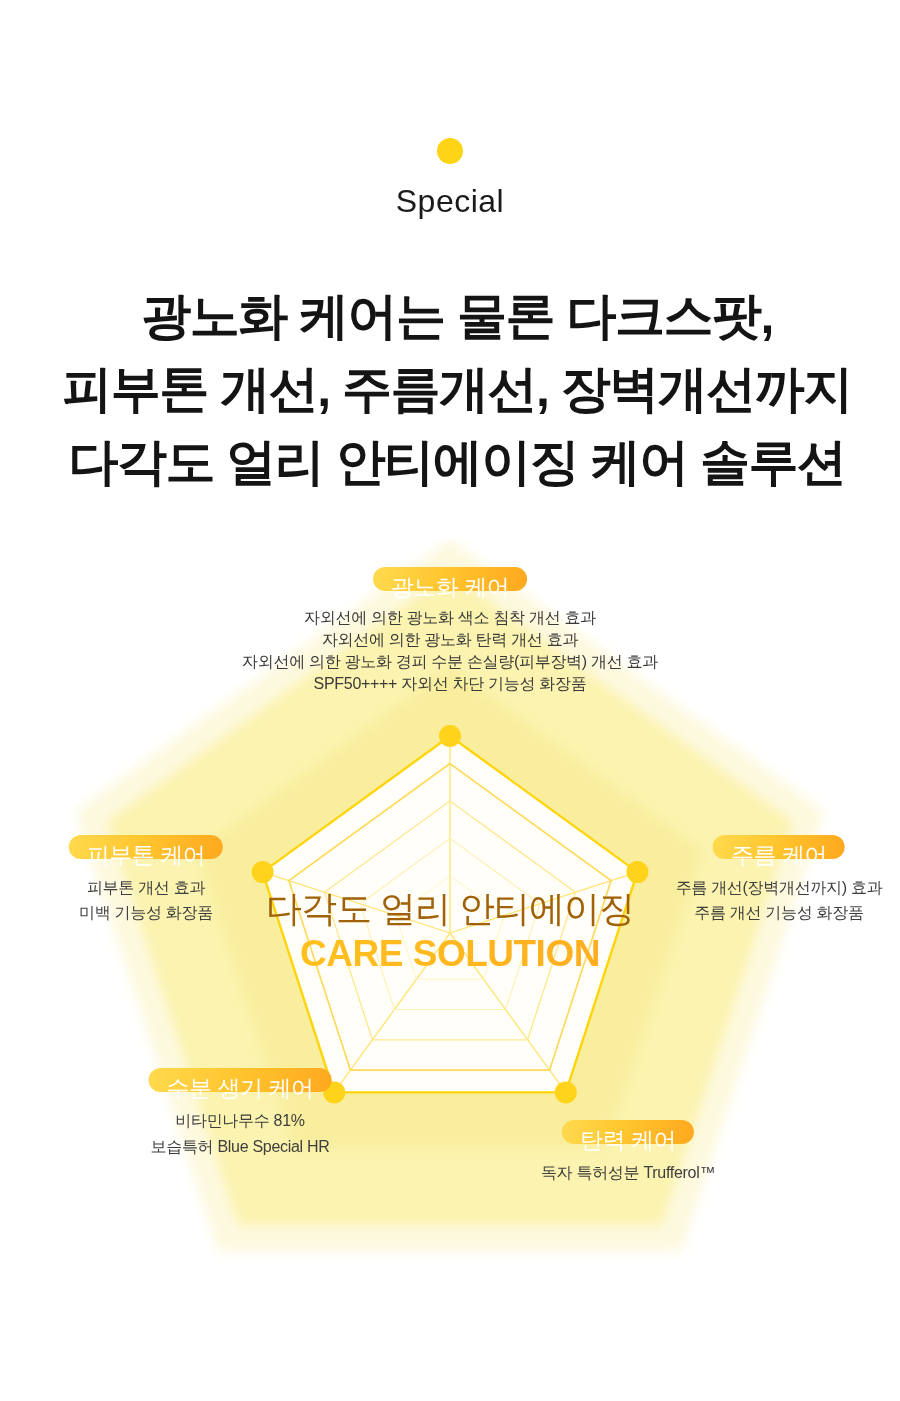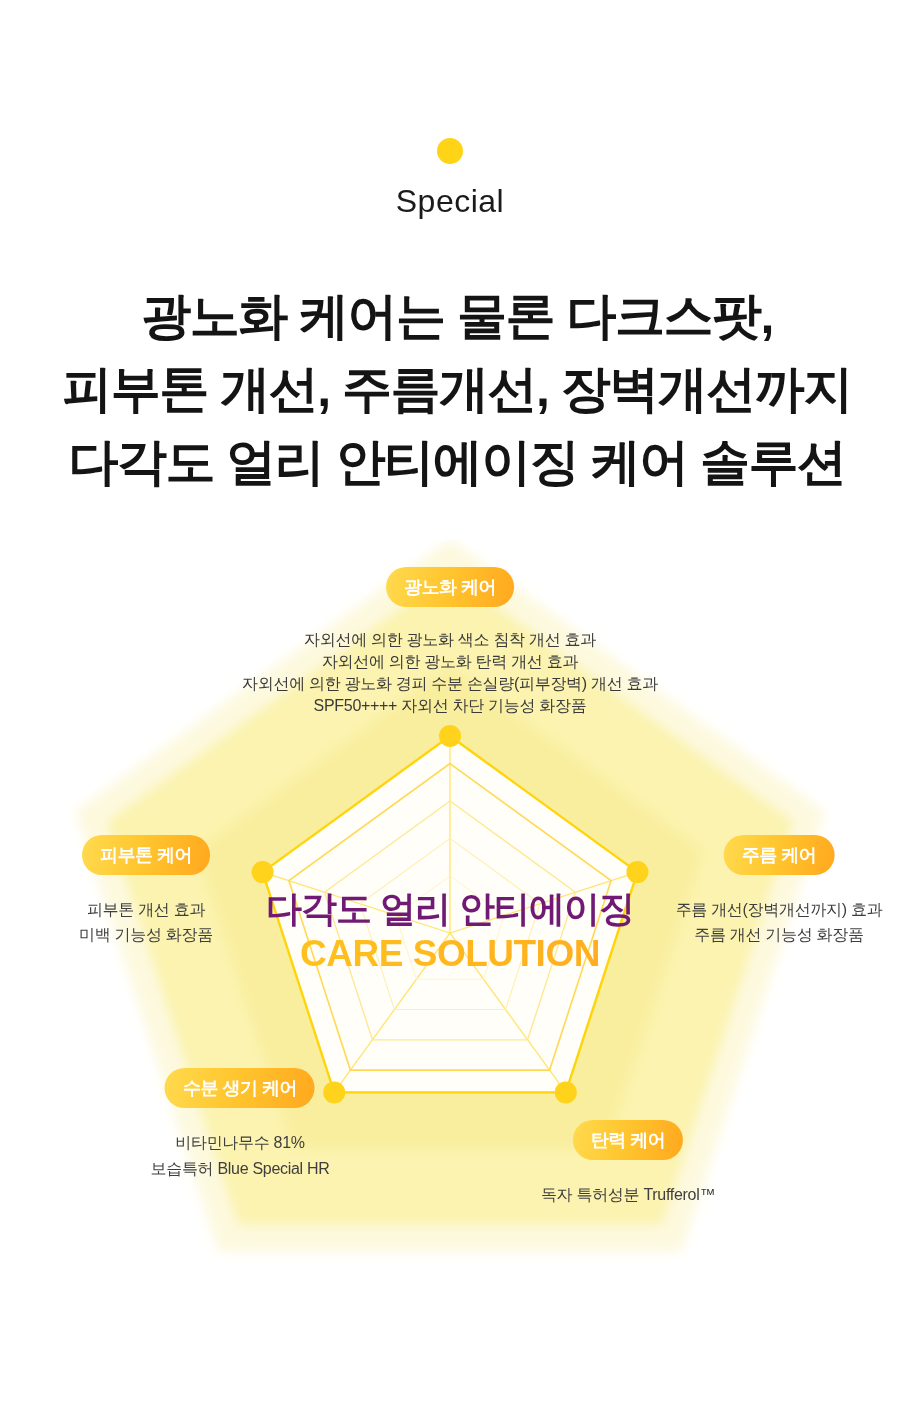--- a/index.html
+++ b/index.html
@@ -13,34 +13,34 @@
 
   
   .headline{position:absolute;left:450px;top:273px;transform:translateX(-50%);
             text-align:center;white-space:nowrap;color:#141414;
             font-size:50px;line-height:73px;font-weight:800;letter-spacing:-1.5px;}
 
   
   .radar{position:absolute;left:0;top:540px;}
 
   
-  .pill{display:inline-block;height:40px;line-height:40px;padding:0 18px;border-radius:21px;
+  .pill{display:inline-block;height:24px;line-height:40px;padding:0 18px;border-radius:21px;
         background:linear-gradient(100deg,#FFDA4E 0%,#FFC52E 48%,#FFA81E 100%);
-        color:#ffffff;font-size:18px;font-weight:700;letter-spacing:-0.5px;white-space:nowrap;}
+        color:#ffffff;font-size:23px;font-weight:400;letter-spacing:-0.5px;white-space:nowrap;}
 
   .node{position:absolute;transform:translateX(-50%);text-align:center;white-space:nowrap;}
-  .node .desc{margin-top:22px;font-size:16px;color:#3e3e3e;font-weight:400;letter-spacing:-0.3px;}
+  .node .desc{margin-top:8px;font-size:16px;color:#3e3e3e;font-weight:400;letter-spacing:-0.3px;}
   .node.n-top .desc{line-height:22px;color:#3a3a3a;}
   .node.n-side .desc{line-height:25px;}
   .node.n-bottom .desc{line-height:26px;text-align:center;}
 
   
   .center-cap{position:absolute;left:450px;top:886px;transform:translateX(-50%);
               text-align:center;white-space:nowrap;}
-  .center-cap .ko{font-size:36px;line-height:45px;font-weight:700;color:#701a75;letter-spacing:-1px;}
+  .center-cap .ko{font-size:36px;line-height:45px;font-weight:400;color:#a16207;letter-spacing:-1px;}
   .center-cap .en{font-size:37px;line-height:46px;font-weight:800;letter-spacing:-0.5px;color:#FFB419;}
   @supports ((-webkit-background-clip:text) or (background-clip:text)){
     .center-cap .en{background:linear-gradient(90deg,#FFC31D 0%,#FFAC20 100%);
                     -webkit-background-clip:text;background-clip:text;color:transparent;}
   }
 </style>
 </head>
 <body>
 
 <div class="canvas">

